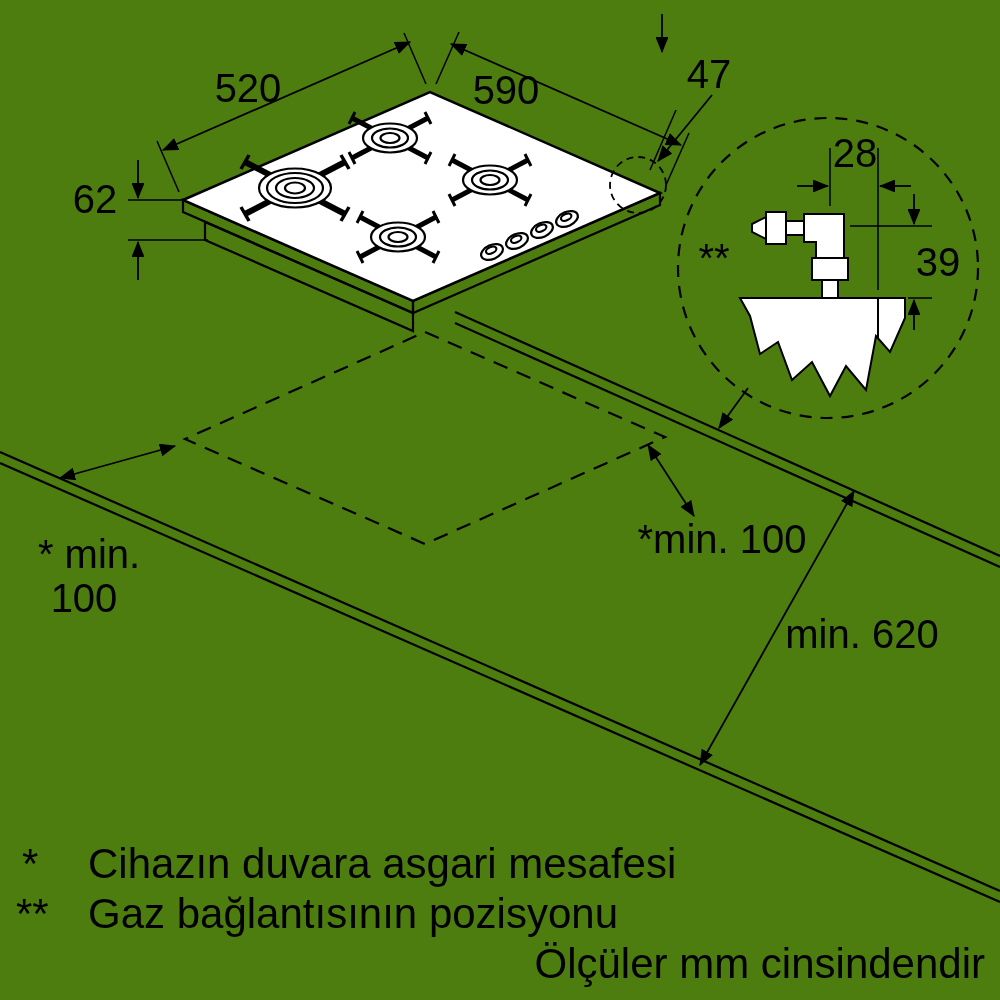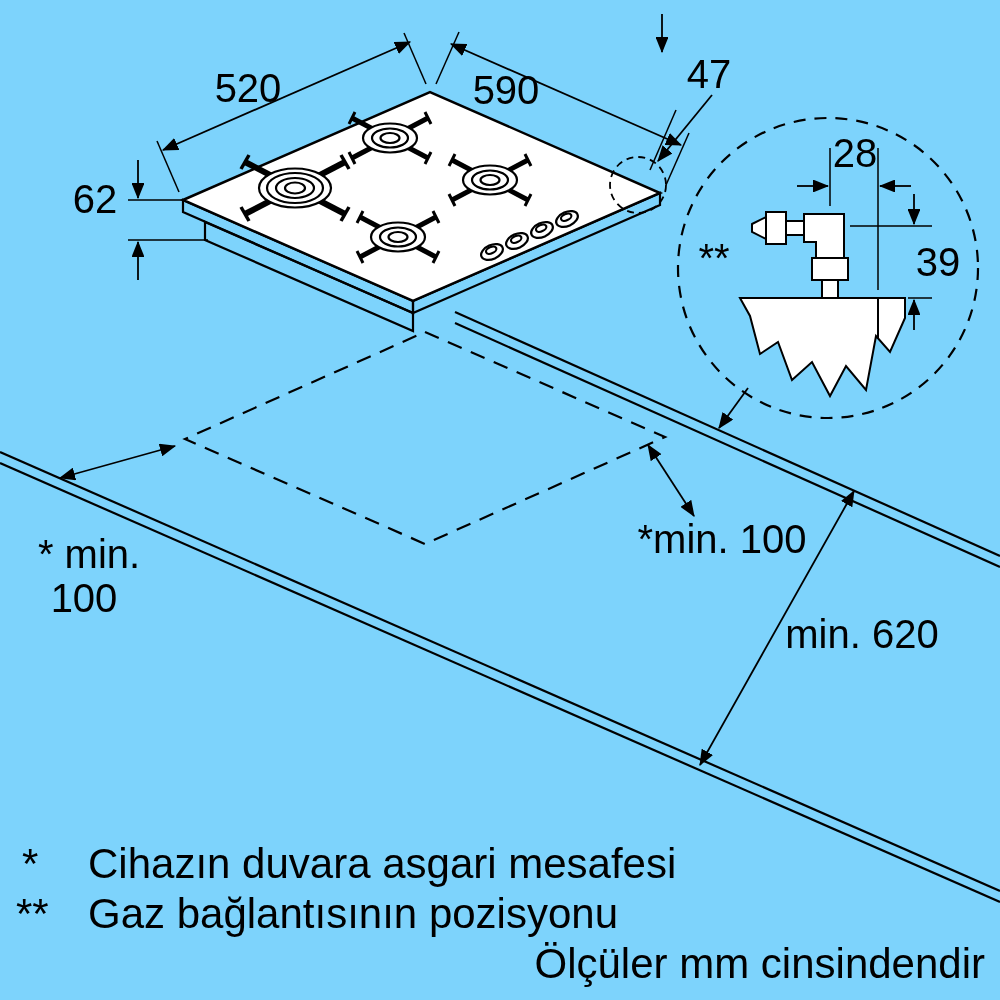--- a/index.html
+++ b/index.html
@@ -1,16 +1,16 @@
 <!DOCTYPE html>
 <html><head>
 <meta charset="utf-8">
 <style>
   html,body{margin:0;padding:0;background:#fff;}
-  .stage{position:relative;width:1000px;height:1000px;background:#7dd3fc;overflow:hidden;}
+  .stage{position:relative;width:1000px;height:1000px;background:#4d7c0f;overflow:hidden;}
   svg{display:block;}
   text{font-family:"Liberation Sans","DejaVu Sans",sans-serif;fill:#000;stroke:none;}
   .dim{font-size:40px;}
   .note{font-size:42px;}
   .ln{stroke:#000;stroke-width:1.8;fill:none;}
   .ext{stroke:#000;stroke-width:1.5;fill:none;}
   .out{stroke:#000;stroke-width:2.2;fill:none;}
   .shape{stroke:#000;stroke-width:2;fill:#fff;}
   .arm{stroke:#000;stroke-width:5;fill:none;}
   .armB{stroke:#000;stroke-width:6;fill:none;}

